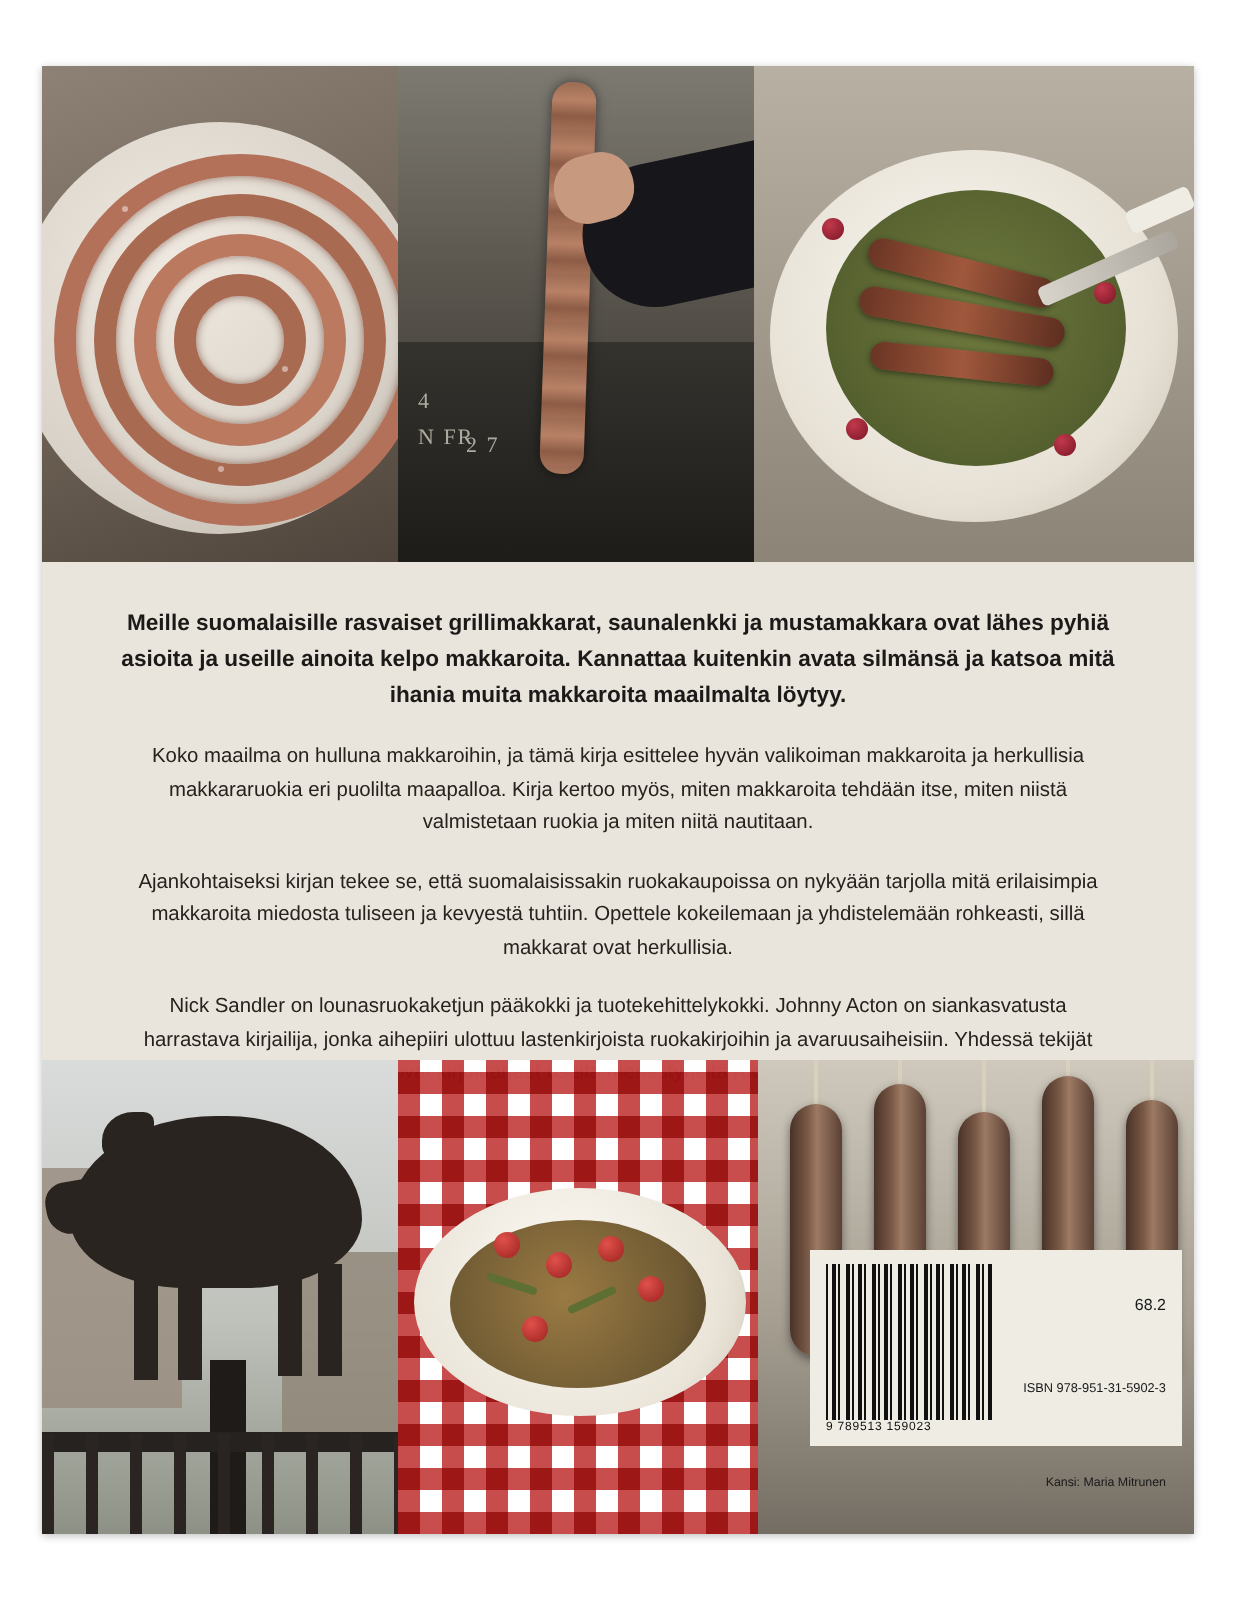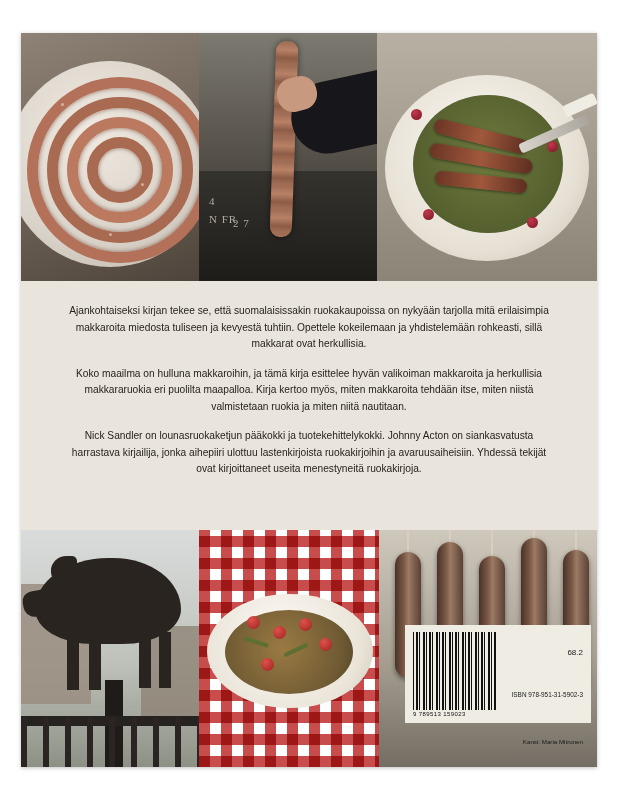--- a/index.html
+++ b/index.html
@@ -413,22 +413,23 @@
       <div class="berry" style="left:34px;top:76px;"></div>
       <div class="berry" style="left:170px;top:108px;"></div>
       <div class="berry" style="left:46px;top:176px;"></div>
       <div class="berry" style="left:150px;top:184px;"></div>
       <div class="fork-handle"></div>
       <div class="fork"></div>
     </div>
   </div>
 
   <div class="text-block">
+    <p class="lead">Meille suomalaisille rasvaiset grillimakkarat, saunalenkki ja mustamakkara ovat lähes pyhiä asioita ja useille ainoita kelpo makkaroita. Kannattaa kuitenkin avata silmänsä ja katsoa mitä ihania muita makkaroita maailmalta löytyy.</p>
+    <p class="para">Koko maailma on hulluna makkaroihin, ja tämä kirja esittelee hyvän valikoiman makkaroita ja herkullisia makkararuokia eri puolilta maapalloa. Kirja kertoo myös, miten makkaroita tehdään itse, miten niistä valmistetaan ruokia ja miten niitä nautitaan.</p>
     <p class="para">Ajankohtaiseksi kirjan tekee se, että suomalaisissakin ruokakaupoissa on nykyään tarjolla mitä erilaisimpia makkaroita miedosta tuliseen ja kevyestä tuhtiin. Opettele kokeilemaan ja yhdistelemään rohkeasti, sillä makkarat ovat herkullisia.</p>
-    <p class="para">Koko maailma on hulluna makkaroihin, ja tämä kirja esittelee hyvän valikoiman makkaroita ja herkullisia makkararuokia eri puolilta maapalloa. Kirja kertoo myös, miten makkaroita tehdään itse, miten niistä valmistetaan ruokia ja miten niitä nautitaan.</p>
     <p class="para">Nick Sandler on lounasruokaketjun pääkokki ja tuotekehittelykokki. Johnny Acton on siankasvatusta harrastava kirjailija, jonka aihepiiri ulottuu lastenkirjoista ruokakirjoihin ja avaruusaiheisiin. Yhdessä tekijät ovat kirjoittaneet useita menestyneitä ruokakirjoja.</p>
   </div>
 
   <div class="bottom-strip">
 
     <div class="bphoto b1">
       <div class="sky"></div>
       <div class="bldg"></div>
       <div class="bldg2"></div>
       <div class="pig"></div>

